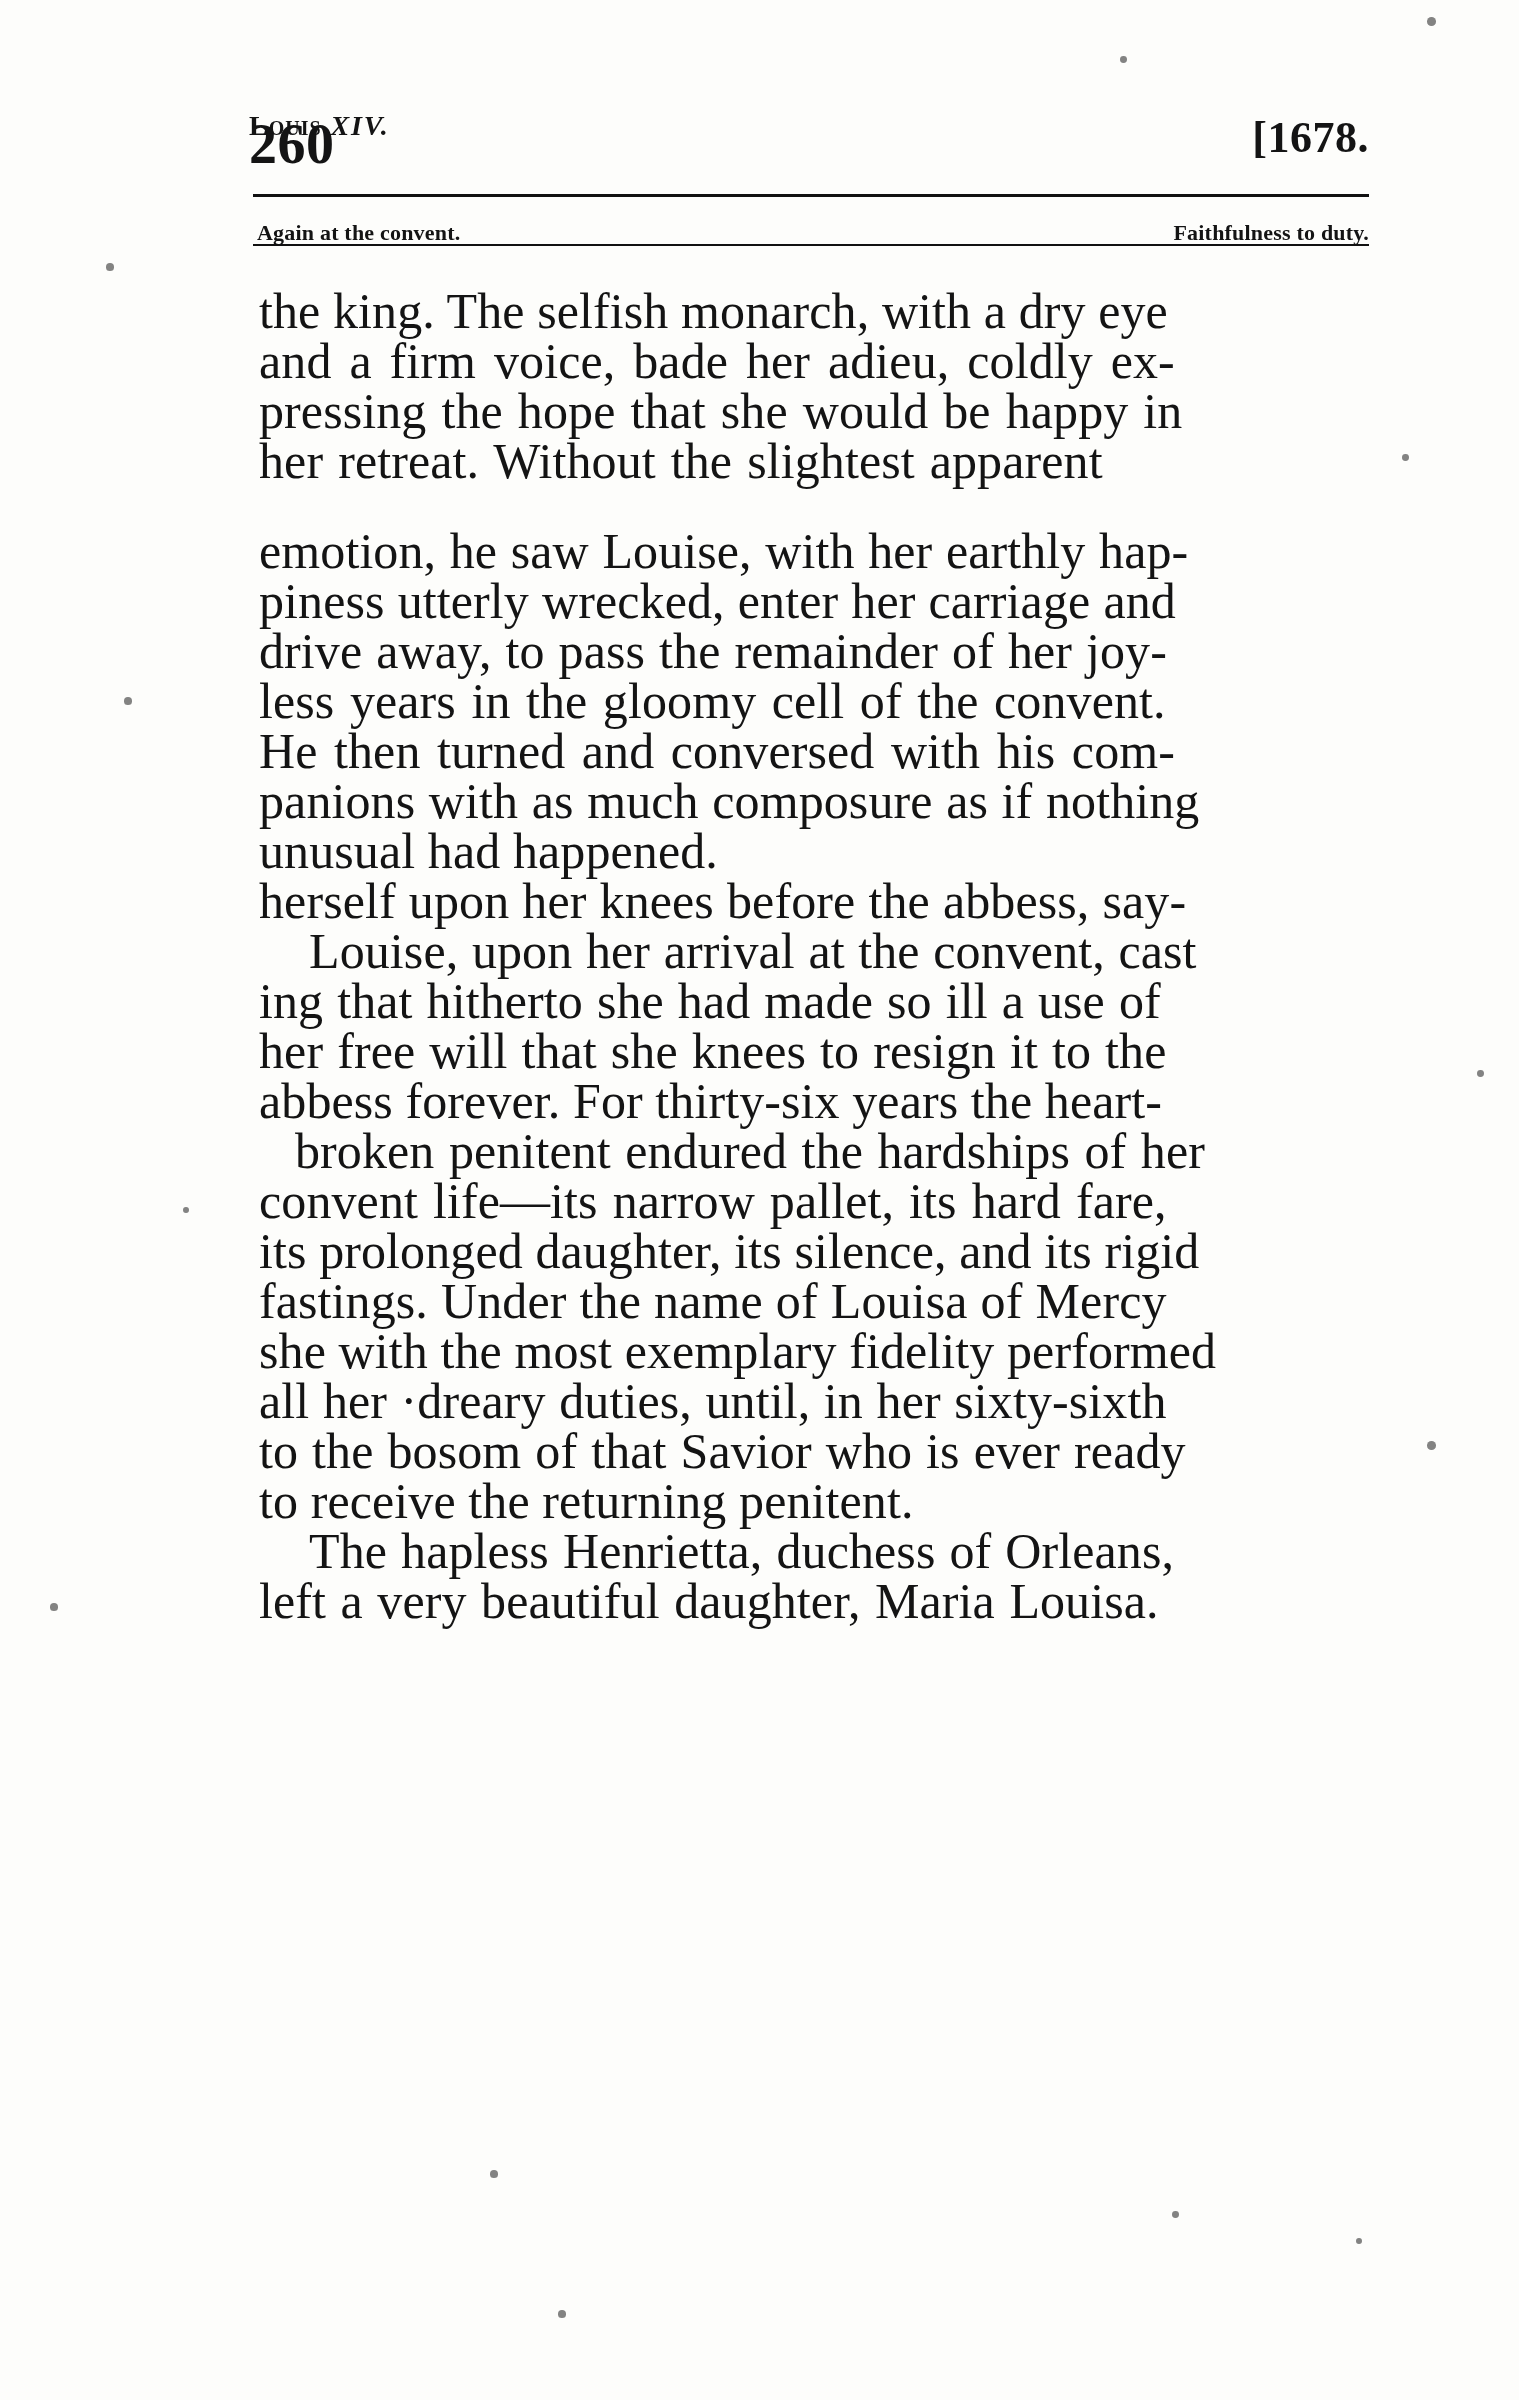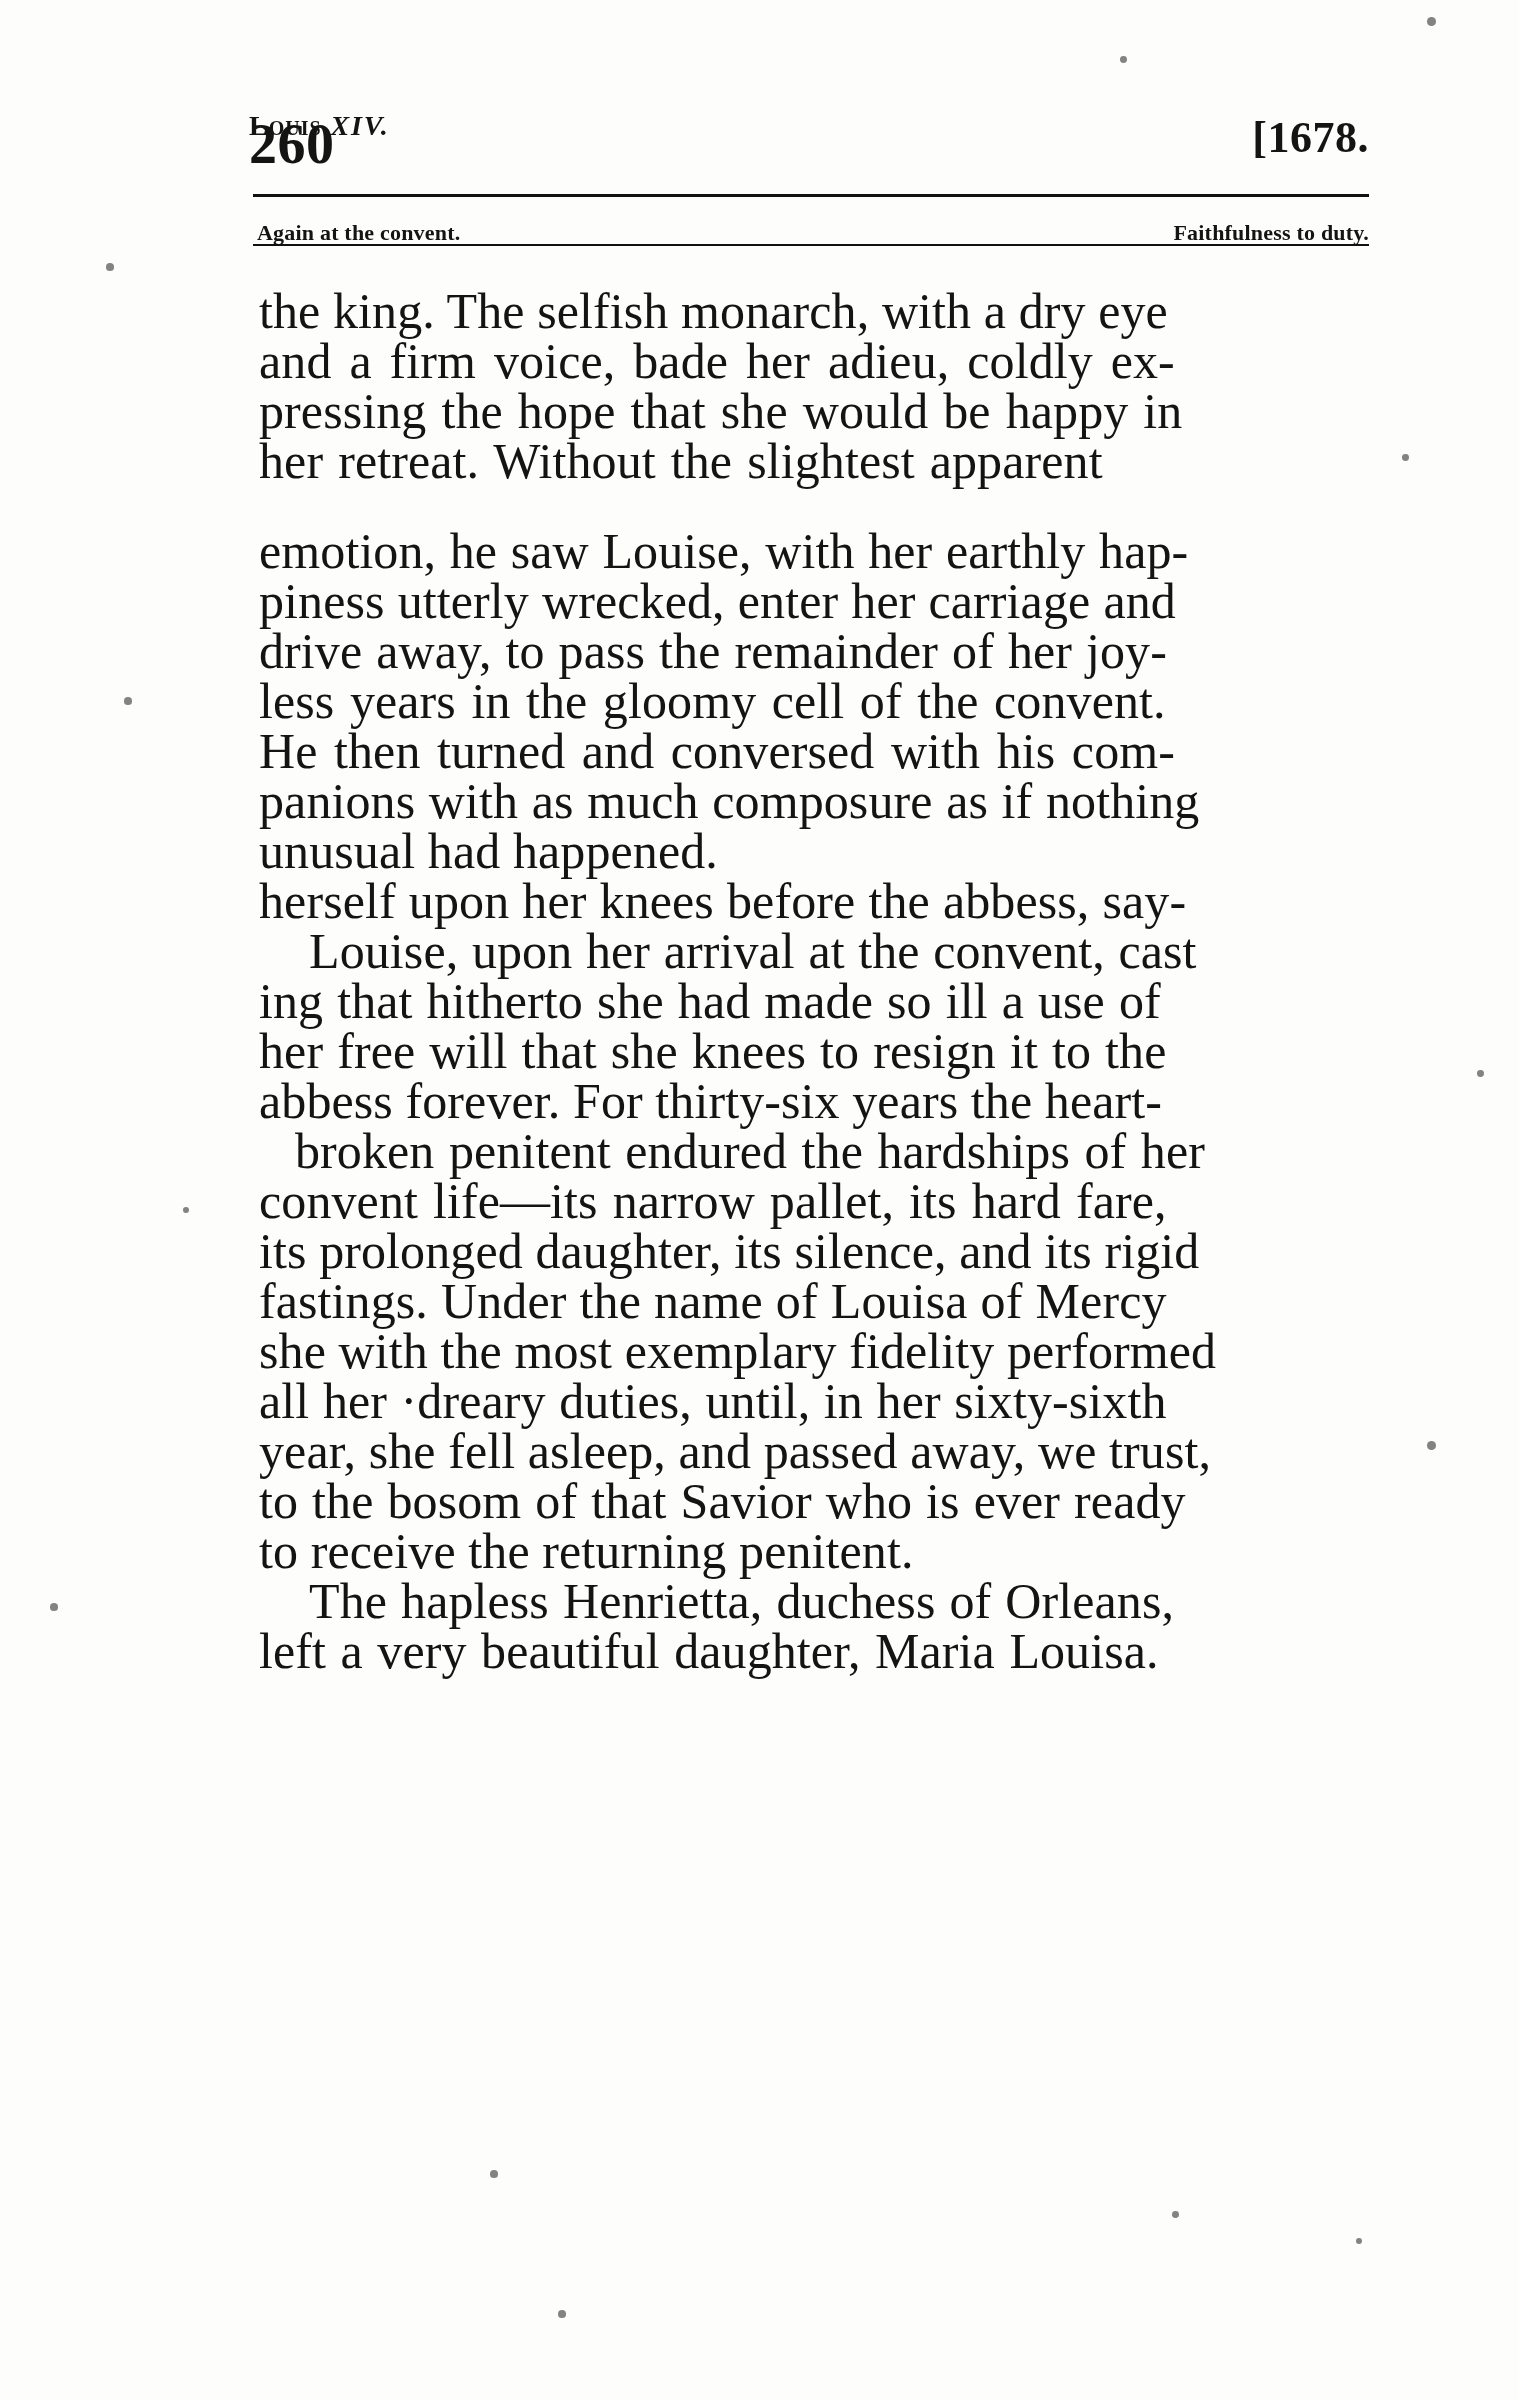--- a/index.html
+++ b/index.html
@@ -169,21 +169,20 @@
       <span class="line just indent" style="word-spacing: 1px;">Louise, upon her arrival at the convent, cast</span>
       <span class="line just" style="word-spacing: 1.4px;">ing that hitherto she had made so ill a use of</span>
       <span class="line just" style="word-spacing: 1.4px;">her free will that she knees to resign it to the</span>
       <span class="line just" style="word-spacing: 0px;">abbess forever.   For thirty-six years the heart-</span>
       <span class="line just" style="word-spacing: 1.9px; margin-left: 36px;">broken penitent endured the hardships of her</span>
       <span class="line just" style="word-spacing: 2.4px;">convent life—its narrow pallet, its hard fare,</span>
       <span class="line just" style="word-spacing: 0px;">its prolonged daughter, its silence, and its rigid</span>
       <span class="line just" style="word-spacing: 0.5px;">fastings.   Under the name of Louisa of Mercy</span>
       <span class="line just" style="word-spacing: 0px;">she with the most exemplary fidelity performed</span>
       <span class="line just" style="word-spacing: 1px;">all her ·dreary duties, until, in her sixty-sixth</span>
-      <span class="line just" style="word-spacing: 0px;">year, she fell asleep, and passed away, we trust,</span>
       <span class="line just" style="word-spacing: 1.4px;">to the bosom of that Savior who is ever ready</span>
       <span class="line just" style="word-spacing: 0px;">to receive the returning penitent.</span>
       <span class="line just indent" style="word-spacing: 1.4px;">The hapless Henrietta, duchess of Orleans,</span>
       <span class="line just" style="word-spacing: 1.9px;">left a very beautiful daughter, Maria Louisa.</span>
     </div>
 
   <div class="speck" style="left:1427px; top:17.4px; width:8.7px; height:8.7px;"></div>
   <div class="speck" style="left:1120px; top:56px; width:6.8px; height:6.8px;"></div>
   <div class="speck" style="left:106px; top:263px; width:7.7px; height:7.7px;"></div>
   <div class="speck" style="left:1402px; top:454px; width:6.8px; height:6.8px;"></div>

